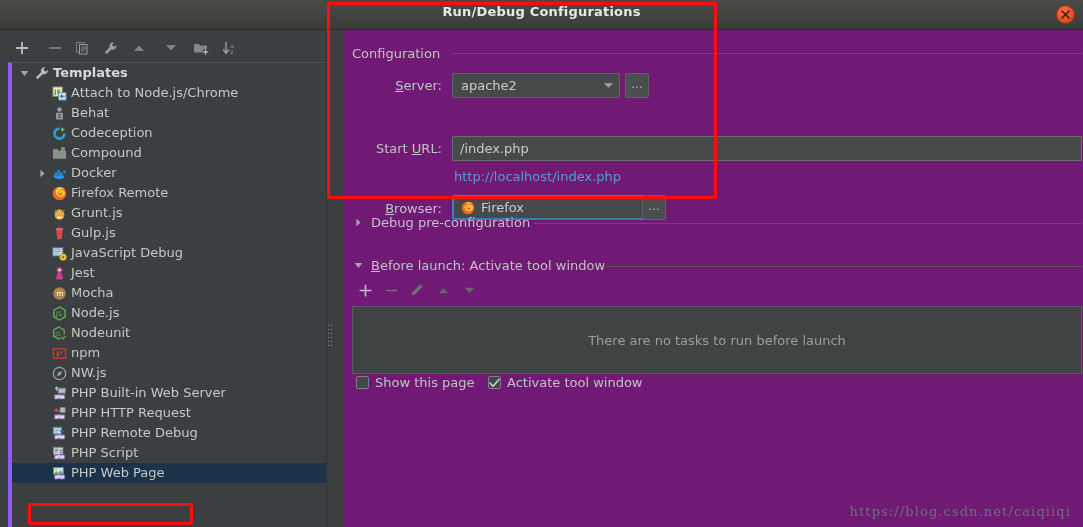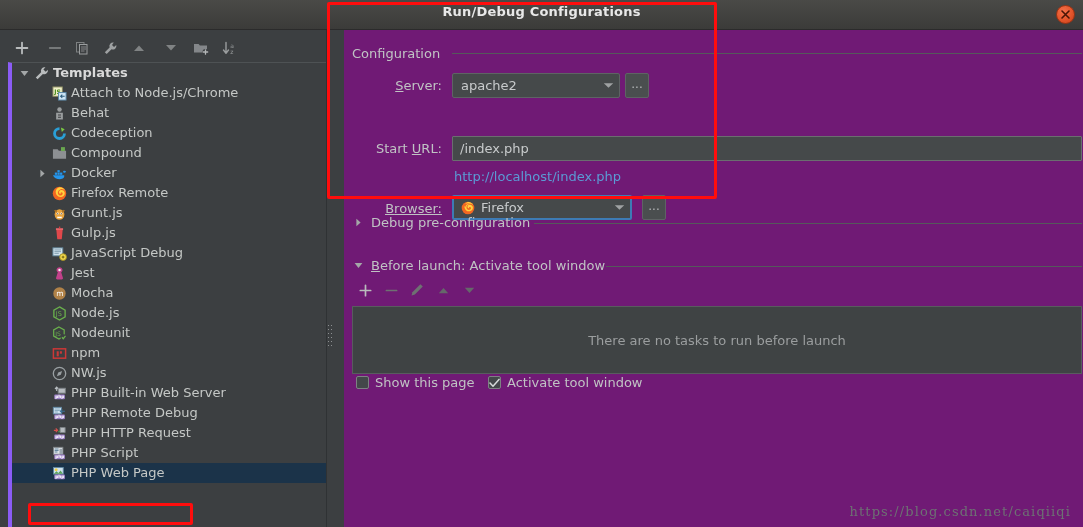--- a/index.html
+++ b/index.html
@@ -444,41 +444,41 @@
                 <rect x="2.4" y="9" width="11.4" height="5" rx="1" fill="#9b7fc7"></rect>
                 <text x="3.4" y="13" font-size="4.6" fill="#fff" font-family="DejaVu Sans, sans-serif" font-weight="bold">php</text>
               </svg>
             </span>
             <span class="tlabel">PHP Built-in Web Server</span>
           </div>
           <div class="trow" style="padding-left: 22px;">
             <span class="twist"></span>
             <span class="ticon">
               <svg width="15" height="15" viewBox="0 0 16 16">
+                <path d="M2 4.6h4M4 2.6l2 2-2 2" stroke="#d1504c" stroke-width="1.2" fill="none"></path>
+                <path d="M8.6 1.6h5.4v5.4H8.6z" fill="#b7bcc0" stroke="#7d8286"></path>
+                <path d="M6.8 6.6l1.6-1.4" stroke="#4c9b4c" stroke-width="1.2"></path>
+                <rect x="2.4" y="9" width="11.4" height="5" rx="1" fill="#9b7fc7"></rect>
+                <text x="3.4" y="13" font-size="4.6" fill="#fff" font-family="DejaVu Sans, sans-serif" font-weight="bold">php</text>
+              </svg>
+            </span>
+            <span class="tlabel">PHP HTTP Request</span>
+          </div>
+          <div class="trow" style="padding-left: 22px;">
+            <span class="twist"></span>
+            <span class="ticon">
+              <svg width="15" height="15" viewBox="0 0 16 16">
                 <rect x="1.4" y="1.4" width="8.6" height="7" fill="#cfe2ef" stroke="#5f87a2"></rect>
                 <path d="M2.8 3.2h5.6M2.8 4.8h5.6M2.8 6.4h3.4" stroke="#7ea3b8" stroke-width=".9"></path>
                 <path d="M13.8 5.6h-4.4M11 3.6L9 5.6l2 2" stroke="#3b6f93" stroke-width="1.2" fill="none"></path>
                 <rect x="2.4" y="9" width="11.4" height="5" rx="1" fill="#9b7fc7"></rect>
                 <text x="3.4" y="13" font-size="4.6" fill="#fff" font-family="DejaVu Sans, sans-serif" font-weight="bold">php</text>
               </svg>
             </span>
             <span class="tlabel">PHP Remote Debug</span>
-          </div>
-          <div class="trow" style="padding-left: 22px;">
-            <span class="twist"></span>
-            <span class="ticon">
-              <svg width="15" height="15" viewBox="0 0 16 16">
-                <path d="M2 4.6h4M4 2.6l2 2-2 2" stroke="#d1504c" stroke-width="1.2" fill="none"></path>
-                <path d="M8.6 1.6h5.4v5.4H8.6z" fill="#b7bcc0" stroke="#7d8286"></path>
-                <path d="M6.8 6.6l1.6-1.4" stroke="#4c9b4c" stroke-width="1.2"></path>
-                <rect x="2.4" y="9" width="11.4" height="5" rx="1" fill="#9b7fc7"></rect>
-                <text x="3.4" y="13" font-size="4.6" fill="#fff" font-family="DejaVu Sans, sans-serif" font-weight="bold">php</text>
-              </svg>
-            </span>
-            <span class="tlabel">PHP HTTP Request</span>
           </div>
           <div class="trow" style="padding-left: 22px;">
             <span class="twist"></span>
             <span class="ticon">
               <svg width="15" height="15" viewBox="0 0 16 16">
                 <rect x="1.6" y="1.4" width="10" height="7.4" fill="#dfe4e8" stroke="#7d8286"></rect>
                 <path d="M2.8 3.2h4.2M2.8 4.8h4.2M2.8 6.4h3" stroke="#5d7f99" stroke-width="1"></path>
                 <rect x="8" y="3" width="3.2" height="5.6" fill="#9aa4ac"></rect>
                 <rect x="2.4" y="9" width="11.4" height="5" rx="1" fill="#9b7fc7"></rect>
                 <text x="3.4" y="13" font-size="4.6" fill="#fff" font-family="DejaVu Sans, sans-serif" font-weight="bold">php</text>
@@ -540,24 +540,24 @@
     </div>
     <div class="ellipsis-btn" style="left:281px; top:43px;">...</div>
 
     <div class="fld-label" style="left:0px; top:111px; width:98px;">
       Start <u>U</u>RL:
     </div>
     <div class="textfield" style="left:108px; top:106px; width:630px;">/index.php</div>
 
     <div class="hintlink" style="left:110px; top:139px;">http://localhost/index.php</div>
 
-    <div class="fld-label" style="left:0px; top:171px; width:98px;text-decoration:underline;">
+    <div class="fld-label" style="left:0px; top:171px; width:98px;">
       <u>B</u>rowser:
     </div>
-    <div class="combo focused" style="left:108px; top:165px; width:180px;">
+    <div class="combo focused" style="left:108px; top:165px; width:212px;">
       <span class="cicon">
         <svg width="14" height="14" viewBox="0 0 16 16">
           <circle cx="8" cy="8" r="7.2" fill="#f26722"></circle>
           <path d="M8 1.2a7 7 0 0 1 6.4 4.2c-1.1-2-3.6-2.6-5.6-1.8-2.2.9-3 3-2.4 4.7.5 1.4 2 2.2 3.4 1.8 1.1-.3 1.8-1.3 1.6-2.3-.2-.8-.9-1.2-1.6-1-.5.1-.8.5-.7 1 .1.3.3.4.6.4-.9.5-2-.1-2.2-1.1-.3-1.3.7-2.6 2.2-2.8 1.9-.3 3.6 1 3.9 2.9.3 2.2-1.4 4.3-3.8 4.6-2.8.4-5.4-1.6-5.8-4.5C3.5 4.4 5.3 2 8 1.2z" fill="#ffd23d"></path>
           <path d="M3.2 5.1c1-1.6 2.8-2.6 4.8-2.6 1.3 0 2.3.3 3.1.9-1.6-.5-3.4-.1-4.7 1-.9.8-1.4 1.8-1.6 2.8-.3-.8-.9-1.5-1.6-2.1z" fill="#f26722"></path>
         </svg>
       </span>
       <span class="cval" style="padding-left:6px;">Firefox</span>
       <span class="carrow">
         <svg width="11" height="7" viewBox="0 0 11 7">

